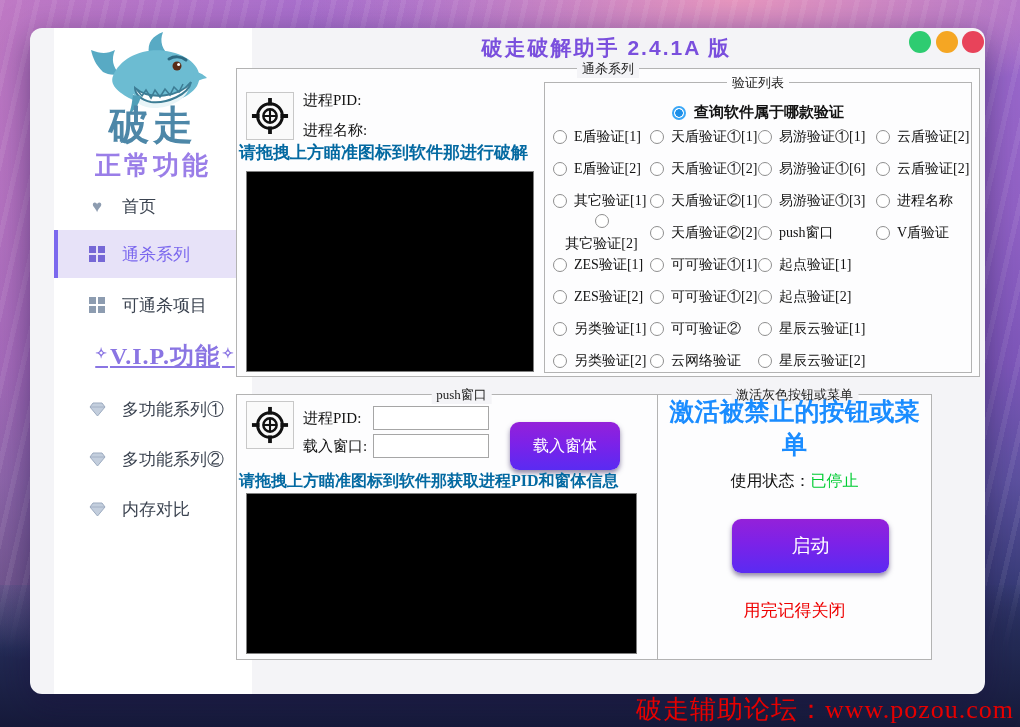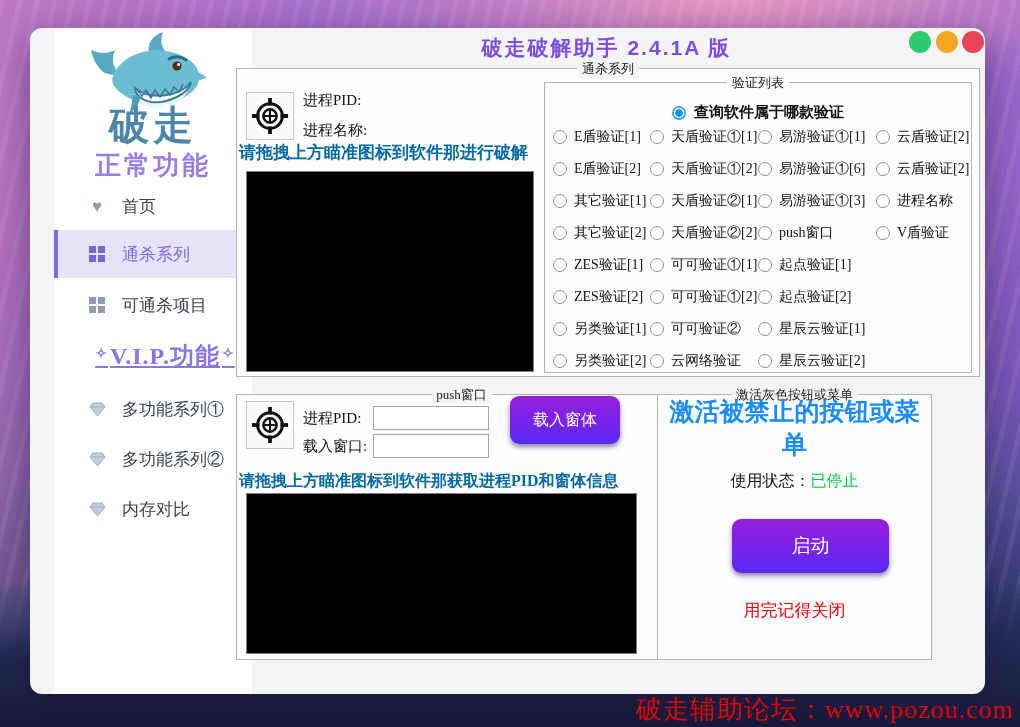--- a/index.html
+++ b/index.html
@@ -270,21 +270,21 @@
               <span>天盾验证②[1]</span>
             </div>
             <div class="radio-item" style="grid-area: 3 / 3;">
               <span class="radio"></span>
               <span>易游验证①[3]</span>
             </div>
             <div class="radio-item" style="grid-area: 3 / 4;">
               <span class="radio"></span>
               <span>进程名称</span>
             </div>
-            <div class="radio-item" style="grid-area: 4 / 1;">
+            <div class="radio-item" style="grid-area: 4 / 1; flex-direction: column;">
               <span class="radio"></span>
               <span>其它验证[2]</span>
             </div>
             <div class="radio-item" style="grid-area: 4 / 2;">
               <span class="radio"></span>
               <span>天盾验证②[2]</span>
             </div>
             <div class="radio-item" style="grid-area: 4 / 3;">
               <span class="radio"></span>
               <span>push窗口</span>
@@ -357,21 +357,21 @@
           <line x1="31" y1="20" x2="39" y2="20" stroke="#111" stroke-width="4"></line>
           <circle cx="20" cy="20" r="7" fill="none" stroke="#111" stroke-width="2.6"></circle>
           <line x1="20" y1="13" x2="20" y2="27" stroke="#111" stroke-width="2.2"></line>
           <line x1="13" y1="20" x2="27" y2="20" stroke="#111" stroke-width="2.2"></line>
         </svg>
       </div>
       <div class="form-label" style="left:66px; top:14px;">进程PID:</div>
       <input class="text-input" style="left: 136px; top: 11px;" type="text" value="">
       <div class="form-label" style="left:66px; top:42px;">载入窗口:</div>
       <input class="text-input" style="left: 136px; top: 39px;" type="text" value="">
-      <button class="purple-btn" style="left:273px; top:1px; width:110px; height:48px; font-size:16px;">载入窗体</button>
+      <button class="purple-btn" style="left:273px; top:27px; width:110px; height:48px; font-size:16px;">载入窗体</button>
       <div class="hint-text" style="left:2px; top:76px; font-size:16px;">请拖拽上方瞄准图标到软件那获取进程PID和窗体信息</div>
       <div class="black-box" style="left:9px; top:98px; width:391px; height:161px;"></div>
     </div>
 
     <div class="group" style="left:429px; top:366px; width:275px; height:266px;">
       <div class="legend">激活灰色按钮或菜单</div>
       <div class="activate-head">激活被禁止的按钮或菜单</div>
       <div class="status-row">
         <span>使用状态：</span><span class="status-on">已停止</span>
       </div>

